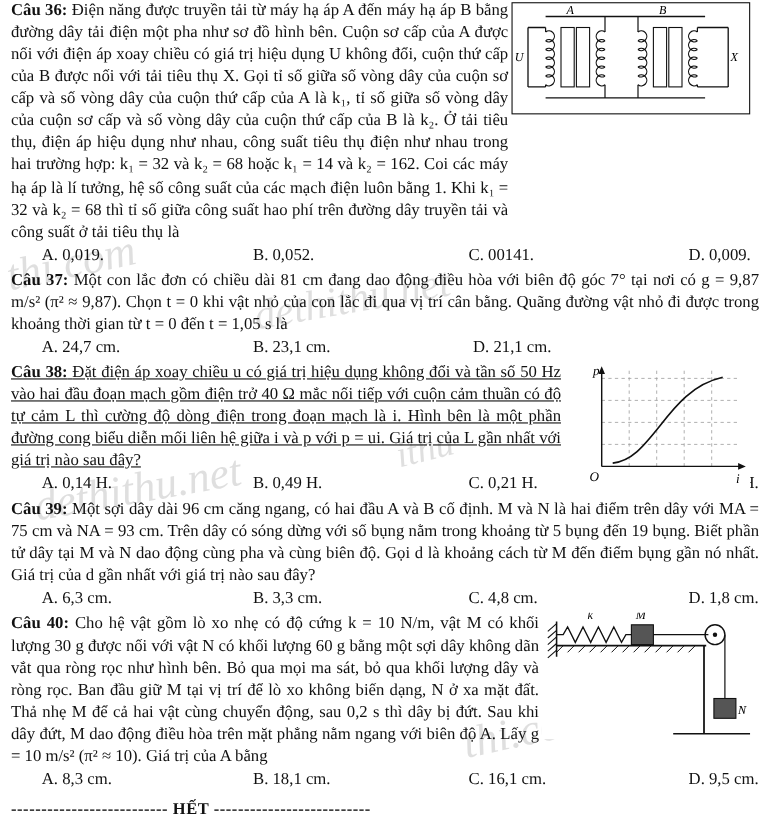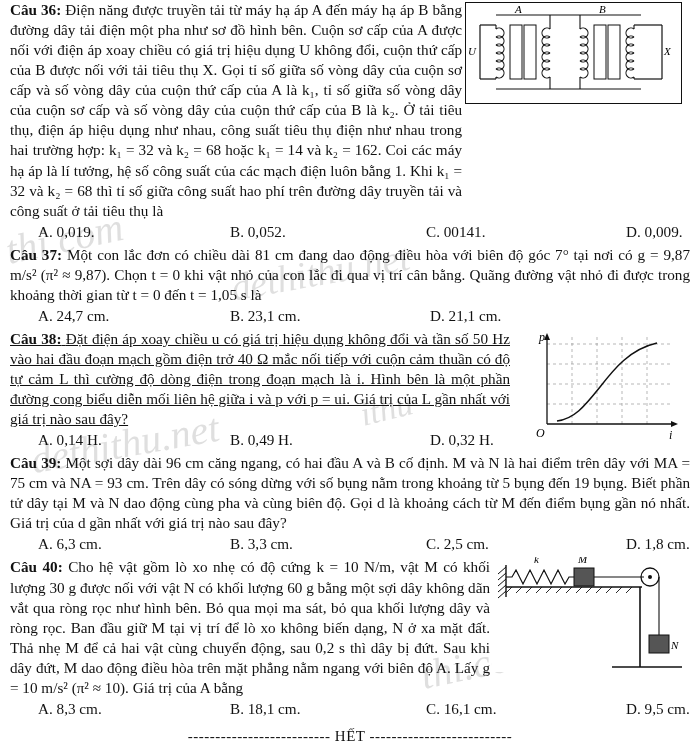--- a/index.html
+++ b/index.html
@@ -54,22 +54,22 @@
     font-family:"Liberation Serif", serif;
     pointer-events:none;
     white-space:nowrap;
   }
   #wm1{left:5px;top:215px;font-size:40px;transform:rotate(-12deg);}
   #wm2{left:230px;top:250px;font-size:38px;transform:rotate(-10deg);}
   #wm3{left:30px;top:420px;font-size:40px;transform:rotate(-10deg);}
   #wm4{left:360px;top:390px;font-size:34px;transform:rotate(-14deg);}
   #wm5{left:420px;top:640px;font-size:40px;transform:rotate(-12deg);}
   .footer{
-    text-align:center;
-    font-weight:normal;
+    text-align:left;
+    font-weight:bold;
     font-size:15px;
     letter-spacing:0.5px;
     margin-top:10px;
   }
   .sec{position:relative;}
 </style>
 </head>
 <body>
 
 <div class="page">
@@ -182,33 +182,34 @@
       </svg>
     </div>
 
     <div class="q" style="padding-right:180px;text-decoration:underline;">
       <span class="qnum">Câu 38:</span>
       <span>Đặt điện áp xoay chiều u có giá trị hiệu dụng không đổi và tần số 50 Hz vào hai đầu đoạn mạch gồm điện trở 40 Ω mắc nối tiếp với cuộn cảm thuần có độ tự cảm L thì cường độ dòng điện trong đoạn mạch là i. Hình bên là một phần đường cong biểu diễn mối liên hệ giữa i và p với p = ui. Giá trị của L gần nhất với giá trị nào sau đây?</span>
     </div>
     <div class="answers">
       <div class="opt a"><span class="lbl">A.</span> <span>0,14 H.</span></div>
       <div class="opt b"><span class="lbl">B.</span> <span>0,49 H.</span></div>
+      <div class="opt c"><span class="lbl">C.</span> <span>0,21 H.</span></div>
       <div class="opt d"><span class="lbl">D.</span> <span>0,32 H.</span></div>
     </div>
   </div>
 
   <div class="sec">
     <div class="q">
       <span class="qnum">Câu 39:</span>
       <span>Một sợi dây dài 96 cm căng ngang, có hai đầu A và B cố định. M và N là hai điểm trên dây với MA = 75 cm và NA = 93 cm. Trên dây có sóng dừng với số bụng nằm trong khoảng từ 5 bụng đến 19 bụng. Biết phần tử dây tại M và N dao động cùng pha và cùng biên độ. Gọi d là khoảng cách từ M đến điểm bụng gần nó nhất. Giá trị của d gần nhất với giá trị nào sau đây?</span>
     </div>
     <div class="answers">
       <div class="opt a"><span class="lbl">A.</span> <span>6,3 cm.</span></div>
       <div class="opt b"><span class="lbl">B.</span> <span>3,3 cm.</span></div>
-      <div class="opt c"><span class="lbl">C.</span> <span>2,5 cm.</span></div>
+      <div class="opt c"><span class="lbl">C.</span> <span>4,8 cm.</span></div>
       <div class="opt d"><span class="lbl">D.</span> <span>1,8 cm.</span></div>
     </div>
   </div>
 
   <div class="sec">
     <div class="figure" id="fig40">
       <svg width="190" height="115" viewBox="0 0 190 115">
 
         <line x1="14" y1="8" x2="14" y2="40" stroke="#111" stroke-width="1.4"></line>
         <g stroke="#111" stroke-width="1">

